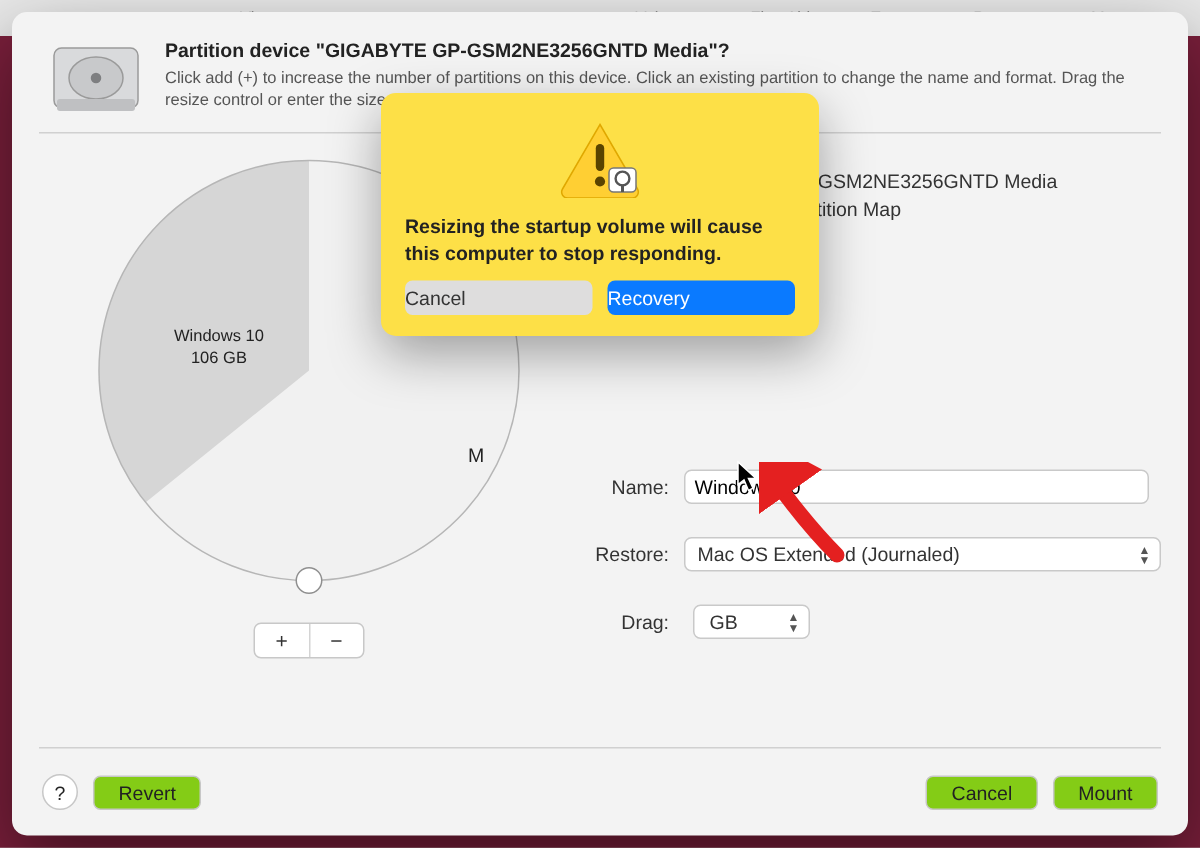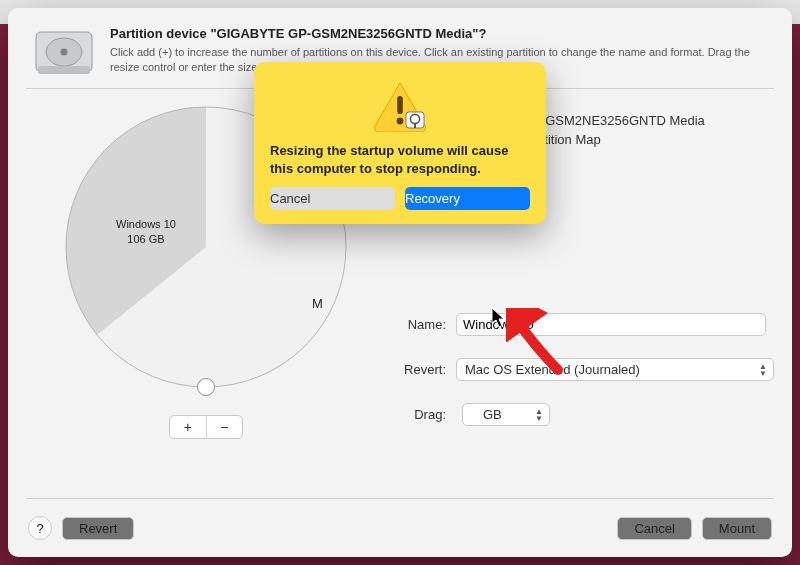--- a/index.html
+++ b/index.html
@@ -149,21 +149,21 @@
     top: 50%;
     transform: translateY(-50%);
     font-size: 8px;
     line-height: 7px;
     color: #555;
   }
   .unit {
     position: relative;
     border: 1px solid #c9c9c9;
     border-radius: 5px;
-    padding: 3px 22px 3px 20px;
+    padding: 3px 22px 3px 10px;
     background: #fff;
     margin-left: 6px;
     width: 44px;
     font-size: 13px;
   }
   .hint {
     font-size: 11.5px;
     color: #444;
     margin-top: 10px;
     margin-left: 70px;
@@ -171,21 +171,21 @@
   
   .footer {
     height: 58px;
     display: flex;
     align-items: center;
     padding: 0 20px;
     gap: 10px;
   }
   .btn {
     border: 1px solid #c7c7c7;
-    background: #737373;
+    background: #84cc16;
     border-radius: 5px;
     padding: 3px 16px;
     font-size: 13px;
     color: #222;
   }
   .help-btn {
     width: 22px; height: 22px;
     border-radius: 50%;
     border: 1px solid #c7c7c7;
     background: #fff;
@@ -332,21 +332,21 @@
 
         <div class="form-row" style="margin-top:4px;">
           <span class="lbl" style="visibility:hidden">M</span>
         </div>
 
         <div class="form-row" style="margin-top:28px;">
           <span class="lbl">Name:</span>
           <input type="text" style="width: 296px;" value="Windows 10">
         </div>
         <div class="form-row">
-          <span class="lbl">Revert:</span>
+          <span class="lbl">Restore:</span>
           <div class="select">
             <span>Mac OS Extended (Journaled)</span>
             <span class="arrows">▲<br>▼</span>
           </div>
         </div>
         <div class="form-row">
           <span class="lbl">Drag:</span>
           <div class="unit">
             <span>GB</span>
             <span class="arrows">▲<br>▼</span>

